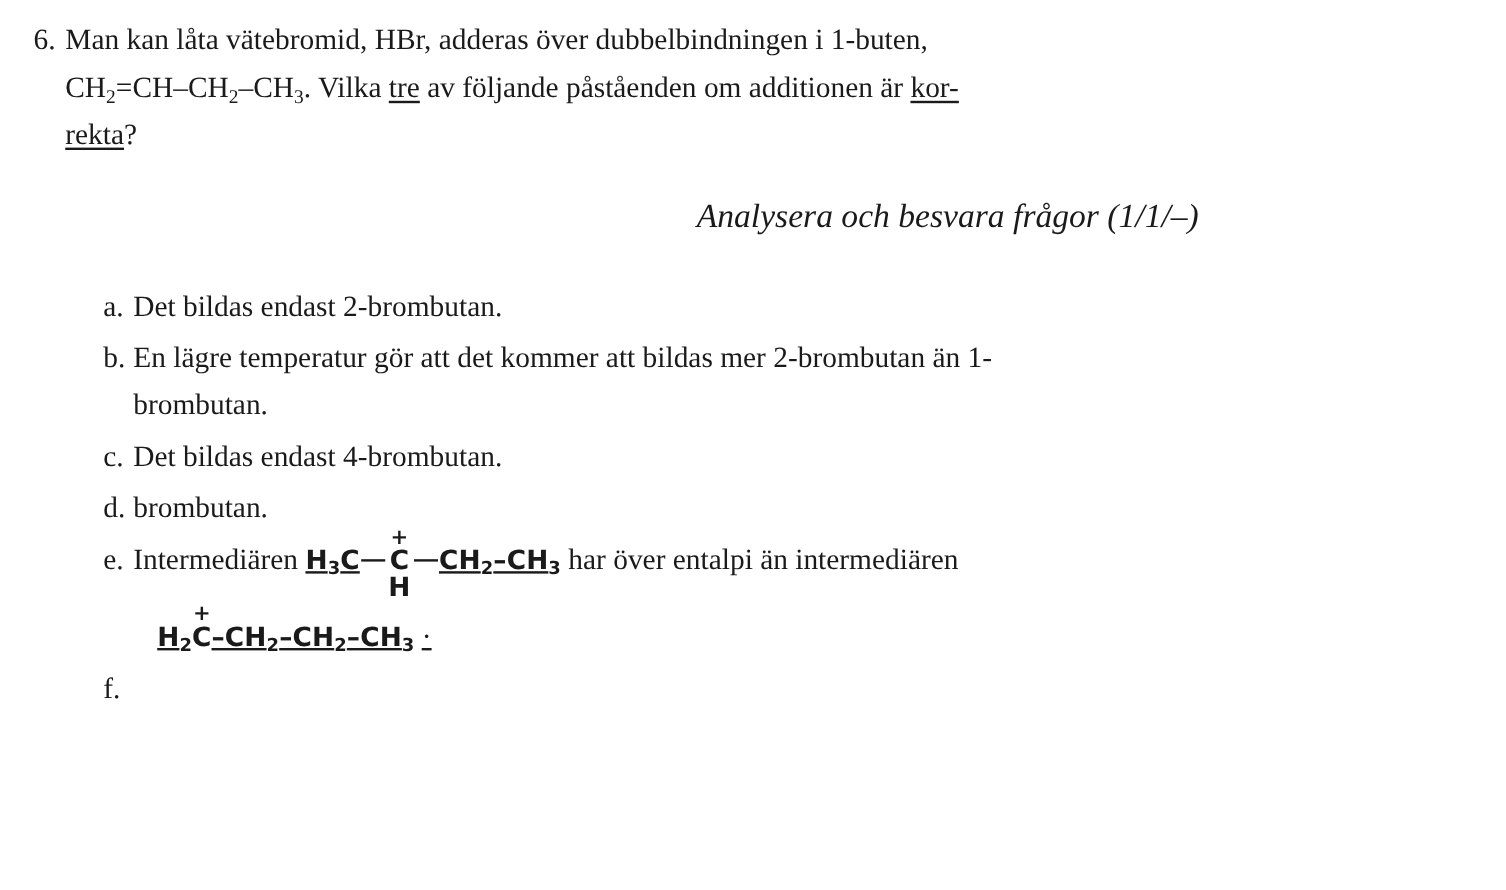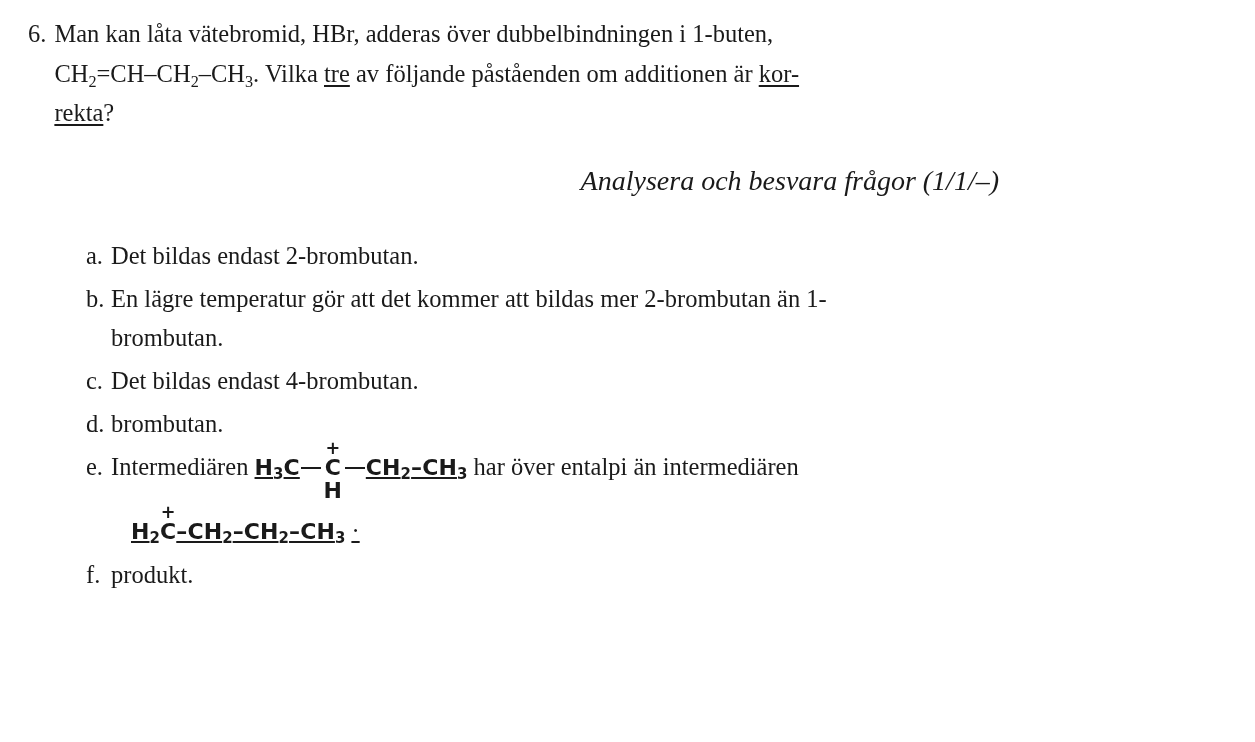--- a/index.html
+++ b/index.html
@@ -198,18 +198,17 @@
         <span>Intermediären</span>
         <span class="chem"><span>H</span><sub>3</sub><span>C</span><span class="bond"></span><span class="cstack"><span class="plus">+</span><span>C</span><span class="hb">H</span></span><span class="bond"></span><span>CH</span><sub>2</sub><span>–CH</span><sub>3</sub></span>
         <span>har över entalpi än intermediären</span>
         <span class="chem chem-line2"><span>H</span><sub>2</sub><span class="cplus"><span class="plus">+</span><span>C</span></span><span>–CH</span><sub>2</sub><span>–CH</span><sub>2</sub><span>–CH</span><sub>3</sub><span class="trail">·</span></span>
       </span>
     </div>
 
     <div class="opt">
       <span class="opt-letter">f.</span>
       <span class="opt-text">
-        <span class="cont">produkt.</span>
       </span>
     </div>
 
   </div>
 </div>
 
 </body></html>

